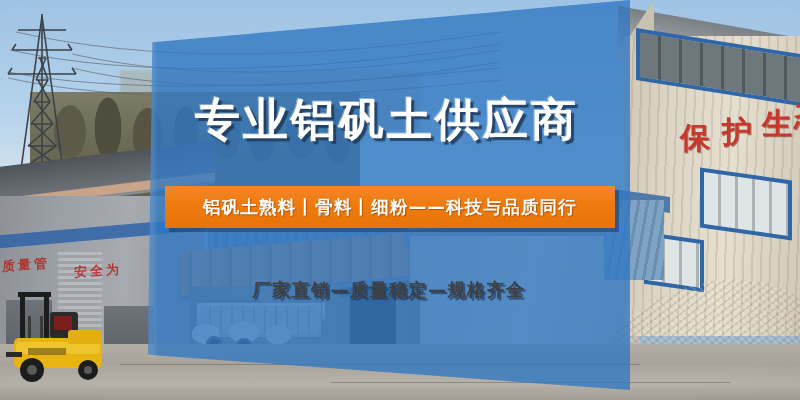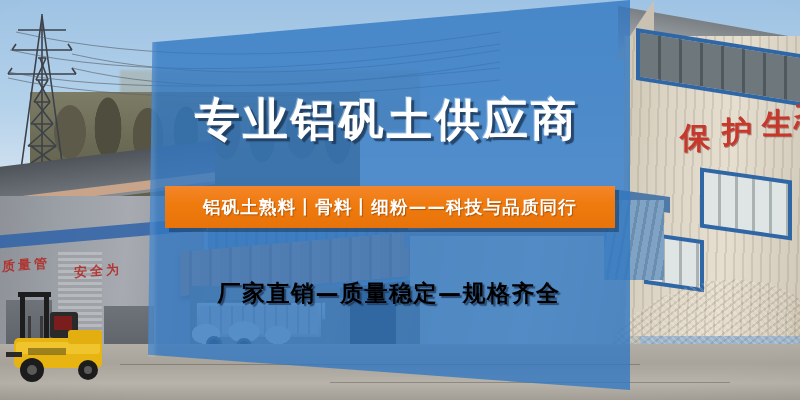--- a/index.html
+++ b/index.html
@@ -284,21 +284,21 @@
   .ribbon-text {
     color:#ffffff; font-weight:bold; font-size:17.5px; letter-spacing:1.2px;
     text-shadow:1px 1px 1px rgba(150,70,0,.7);
     white-space:nowrap;
   }
   .sub-wrap {
     position:absolute; left:152px; top:262px; width:474px;
     text-align:center;
   }
   .subline {
-    color:#000000; font-weight:bold; font-size:23px; letter-spacing:1.5px;
+    color:#404040; font-weight:bold; font-size:18px; letter-spacing:1.5px;
     text-shadow:2px 2px 1px rgba(26,50,82,.72);
     white-space:nowrap;
     margin-bottom:16px;
   }
   .subline:last-child { margin-bottom:0; }
 
   
   .vignette {
     position:absolute; inset:0; pointer-events:none;
     background:radial-gradient(ellipse 120% 110% at 50% 45%, rgba(0,0,0,0) 55%, rgba(0,0,0,.12) 100%);

